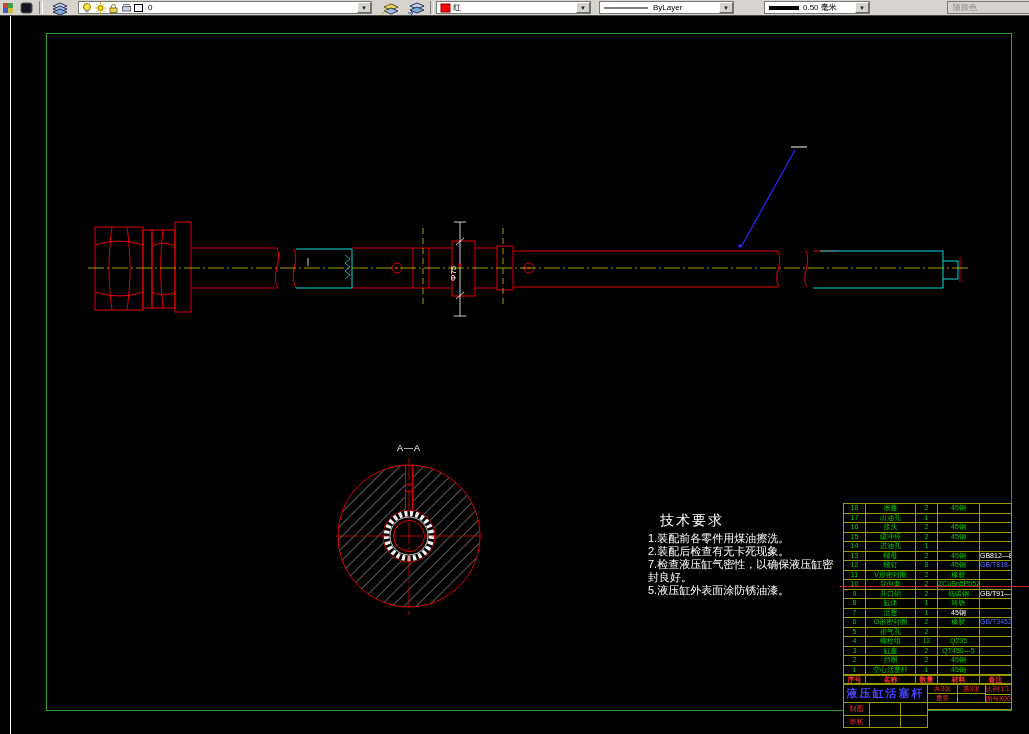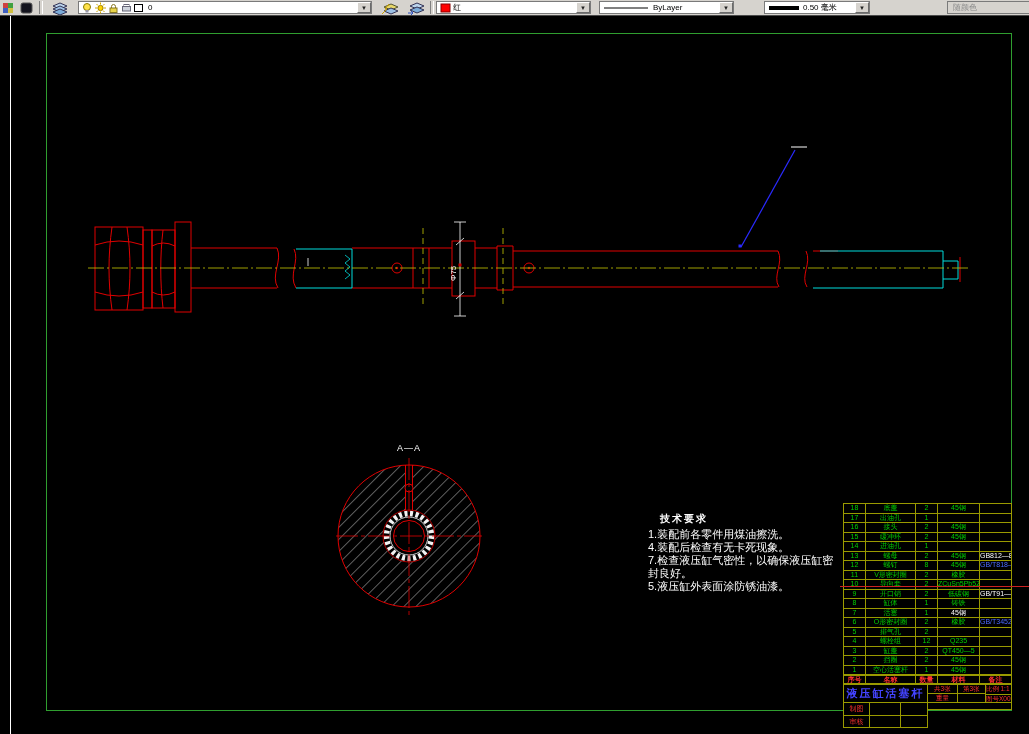--- a/index.html
+++ b/index.html
@@ -12,21 +12,21 @@
   .combo{position:absolute;top:1px;height:13px;background:#fff;border:1px solid #7a7a7a;
     display:flex;align-items:center;font-size:8px;color:#000;box-sizing:border-box;}
   .combo .grow{flex:1;}
   .arrowbox{width:14px;height:11px;background:#d6d3ce;border:1px solid;border-color:#fff #6a6a6a #6a6a6a #fff;
     display:flex;align-items:center;justify-content:center;font-size:6px;color:#222;box-sizing:border-box;}
   .disabled{background:#d6d3ce;color:#8a8a8a;}
   
   #dwg{position:absolute;left:0;top:0;z-index:1;}
   
   #notes{position:absolute;left:648px;top:512px;width:160px;z-index:4;color:#fff;}
-  #notes .nt{font-size:10px;font-weight:bold;letter-spacing:2px;padding-left:12px;margin-bottom:2px;}
+  #notes .nt{font-size:14px;font-weight:normal;letter-spacing:2px;padding-left:12px;margin-bottom:2px;}
   #notes .nl{font-size:11px;line-height:13px;white-space:nowrap;}
   
   .oliv{border:1px solid #9a9a00;box-sizing:border-box;background:#000;}
   #ptable{position:absolute;left:843px;top:503px;width:169px;height:172px;z-index:4;
     display:grid;grid-template-rows:repeat(18,1fr);}
   .prow{display:grid;grid-template-columns:22px 50px 22px 42px 1fr;border-bottom:1px solid #9a9a00;}
   .prow:last-child{border-bottom:none;}
   .c{border-right:1px solid #9a9a00;color:#00d000;font-size:7px;line-height:8.5px;text-align:center;
     overflow:hidden;white-space:nowrap;}
   .c:last-child{border-right:none;}
@@ -264,21 +264,21 @@
     <circle cx="409" cy="488" r="4" fill="#000" stroke="#e00000" stroke-width="1"></circle>
     <line x1="336" y1="536" x2="482" y2="536" stroke="#e00000" stroke-width="0.8" stroke-dasharray="22 3 4 3"></line>
     <line x1="409" y1="458" x2="409" y2="616" stroke="#e00000" stroke-width="0.8" stroke-dasharray="22 3 4 3"></line>
   </g>
   <text x="409" y="451" text-anchor="middle" fill="#fff" font-size="9" letter-spacing="1" font-family="Liberation Sans, sans-serif">A—A</text>
 </svg>
 
 <div id="notes">
   <div class="nt">技术要求</div>
   <div class="nl">1.装配前各零件用煤油擦洗。</div>
-  <div class="nl">4.装配后检查有无卡死现象。</div>
+  <div class="nl">2.装配后检查有无卡死现象。</div>
   <div class="nl">7.检查液压缸气密性，以确保液压缸密</div>
   <div class="nl">封良好。</div>
   <div class="nl">5.液压缸外表面涂防锈油漆。</div>
 </div>
 
 <div id="ptable" class="oliv">
   <div class="prow">
     <span class="c">18</span>
     <span class="c">底盖</span>
     <span class="c">2</span>

